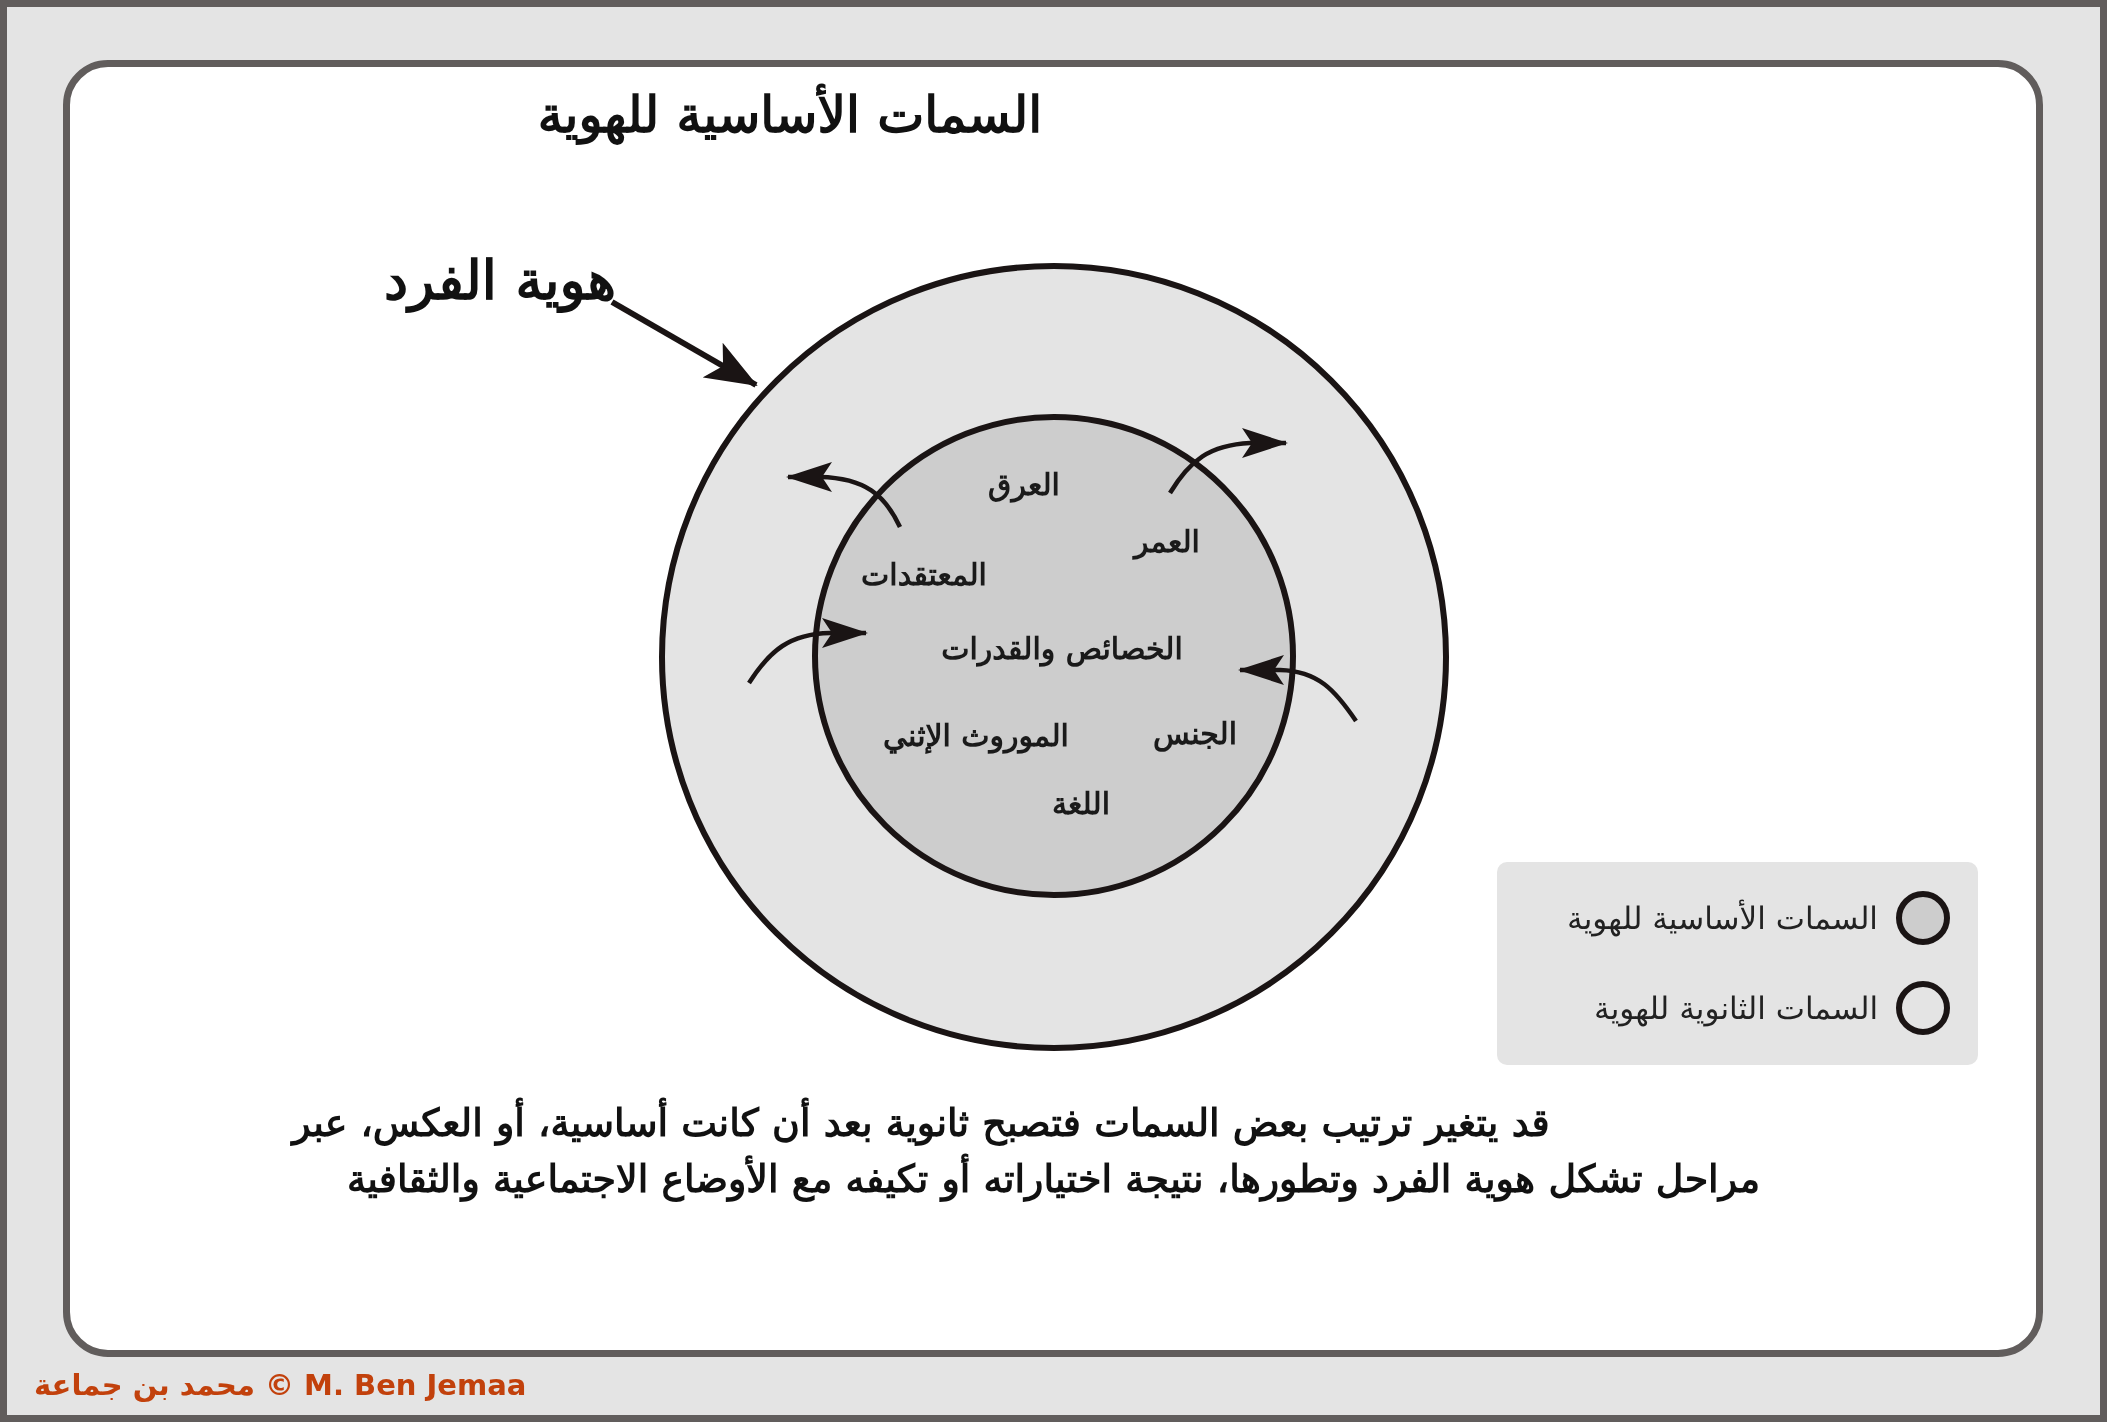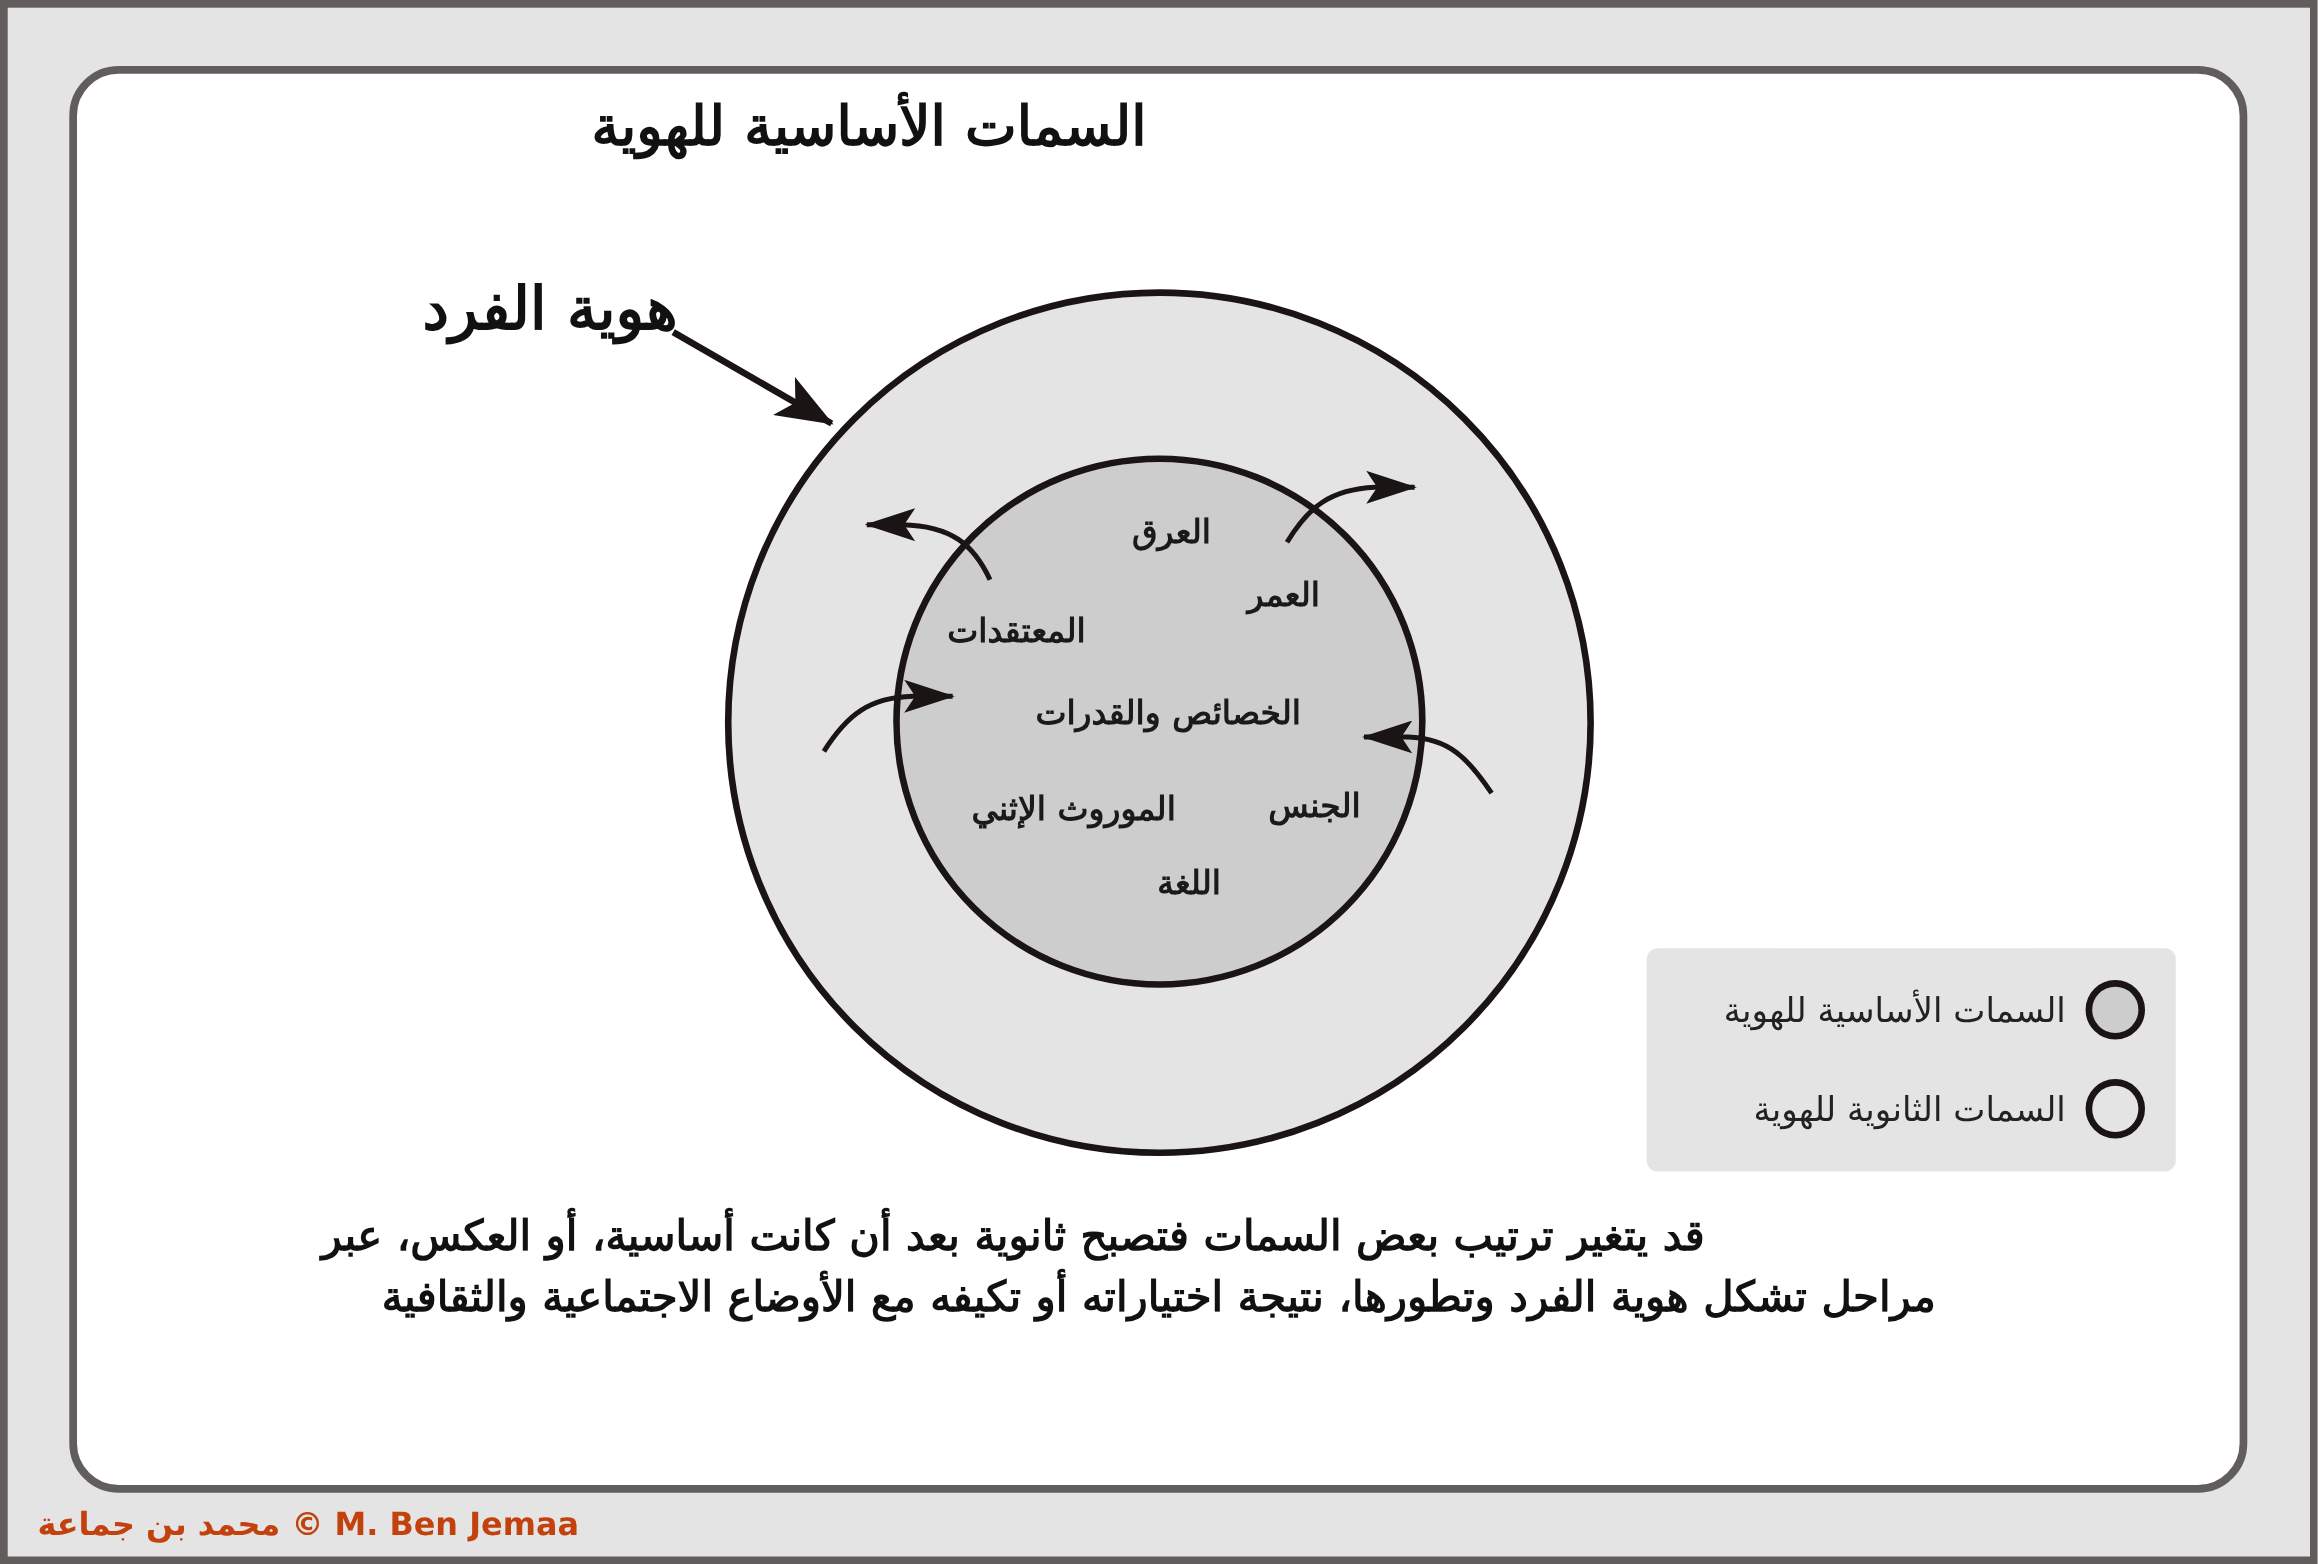--- a/index.html
+++ b/index.html
@@ -83,21 +83,21 @@
   <line x1="612" y1="302" x2="756" y2="385" stroke="#1a1414" stroke-width="6" marker-end="url(#arrowhead-big)"></line>
 
   <path d="M900,527 C885,495 865,478 820,477 L788,477" fill="none" stroke="#1a1414" stroke-width="4.5" marker-end="url(#arrowhead-mid)"></path>
   <path d="M1170,493 C1190,460 1210,445 1250,443 L1286,443" fill="none" stroke="#1a1414" stroke-width="4.5" marker-end="url(#arrowhead-mid)"></path>
   <path d="M749,683 C770,650 790,634 830,633 L866,633" fill="none" stroke="#1a1414" stroke-width="4.5" marker-end="url(#arrowhead-mid)"></path>
   <path d="M1356,721 C1335,690 1318,671 1280,670 L1240,670" fill="none" stroke="#1a1414" stroke-width="4.5" marker-end="url(#arrowhead-mid)"></path>
 </svg>
 
 <div class="identity-label">هوية الفرد</div>
 
-<div class="trait" style="left:1024px;top:484px;margin-left:41px;">العرق</div>
+<div class="trait" style="left:1024px;top:484px;">العرق</div>
 <div class="trait" style="left:1167px;top:541px;">العمر</div>
 <div class="trait" style="left:924px;top:574px;">المعتقدات</div>
 <div class="trait" style="left:1062px;top:648px;">الخصائص والقدرات</div>
 <div class="trait" style="left:1195px;top:733px;">الجنس</div>
 <div class="trait" style="left:976px;top:735px;text-align:center;">الموروث الإثني</div>
 <div class="trait" style="left:1081px;top:803px;">اللغة</div>
 
 <div class="legend">
   <div class="legend-row" style="top:21px;">
     <span class="legend-label">السمات الأساسية للهوية</span>

